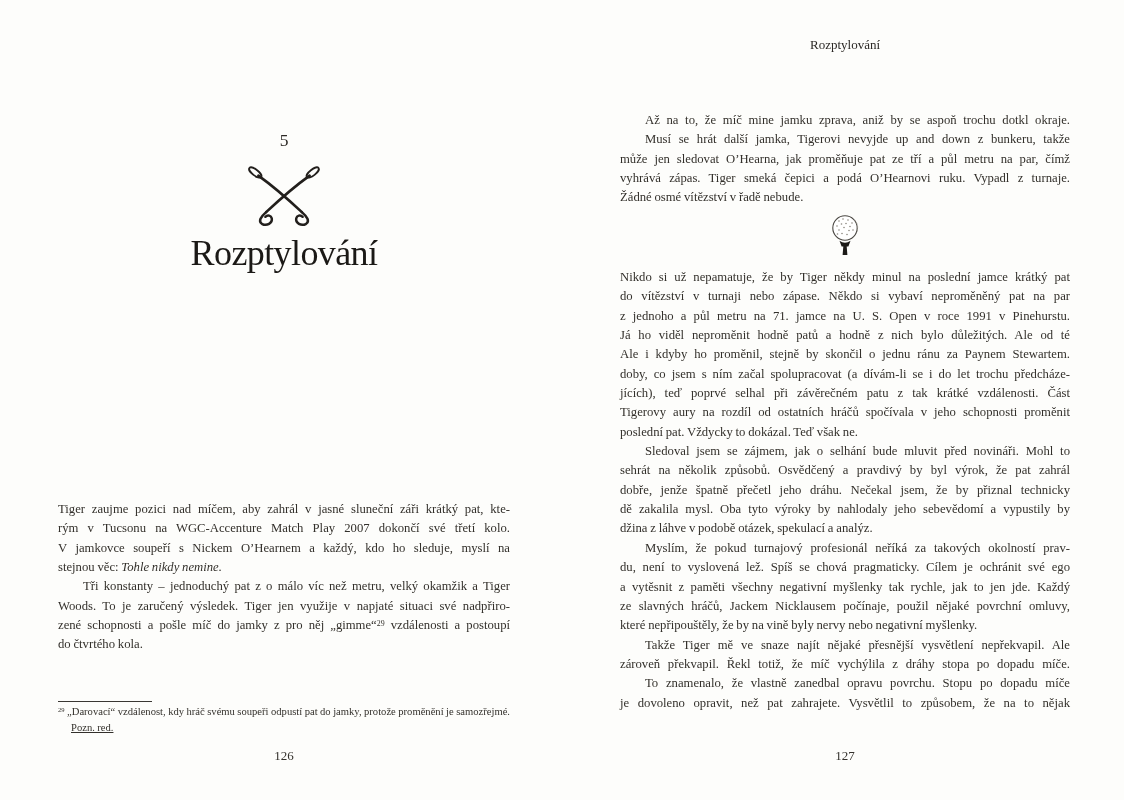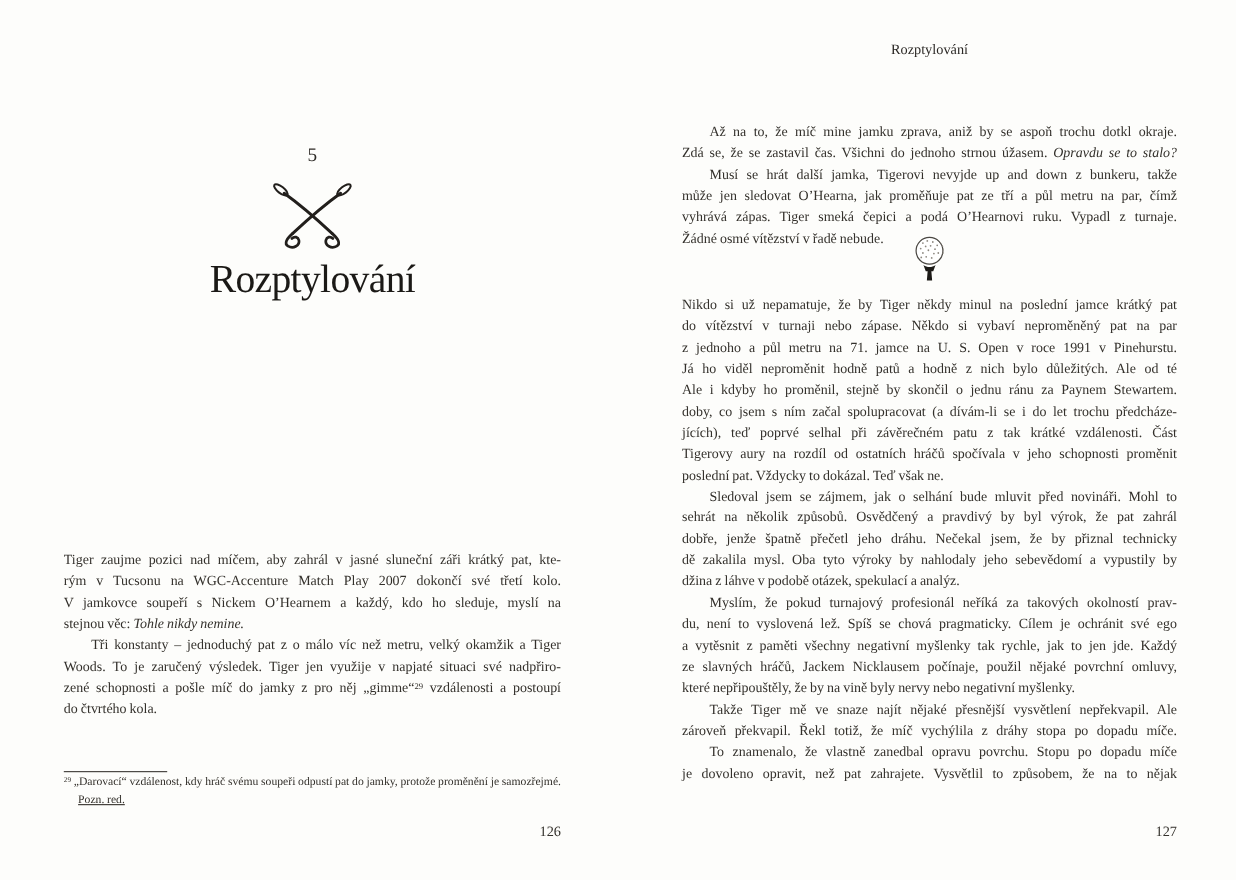--- a/index.html
+++ b/index.html
@@ -38,21 +38,21 @@
 
   
   .ball-icon{position:absolute;top:214px;left:50%;transform:translateX(-50%);}
 
   
   .footnote-rule{position:absolute;top:701px;left:0;width:94px;border-top:1.3px solid #3a3733;}
   .footnote{position:absolute;top:704px;left:0;right:0;font-size:10.6px;line-height:15.6px;word-spacing:-0.2px;}
   .footnote .line{height:15.6px;}
   .footnote .hang{text-indent:13px;text-decoration:underline;}
 
-  .page-number{position:absolute;top:748px;left:0;right:0;text-align:right;font-size:13px;color:#34312c;}
+  .page-number{position:absolute;top:748px;left:0;right:0;text-align:center;font-size:13px;color:#34312c;}
 </style>
 </head>
 <body>
 
 <div class="spread">
 
   <section class="page" id="page-left">
     <div class="chapter-number">5</div>
 
     <div class="clubs-icon">
@@ -93,21 +93,20 @@
 
     <div class="page-number">126</div>
   </section>
 
   <section class="page" id="page-right">
     <div class="running-head">Rozptylování</div>
 
     <div class="body-text body-rt1">
         <div class="para">
           <div class="line ind"><span>Až na to, že míč mine jamku zprava, aniž by se aspoň trochu dotkl okraje.</span></div>
-          <div class="line"><span>Zdá se, že se zastavil čas. Všichni do jednoho strnou úžasem. </span><span class="it">Opravdu se to stalo?</span></div>
         </div>
         <div class="para">
           <div class="line ind"><span>Musí se hrát další jamka, Tigerovi nevyjde up and down z bunkeru, takže</span></div>
           <div class="line"><span>může jen sledovat O’Hearna, jak proměňuje pat ze tří a půl metru na par, čímž</span></div>
           <div class="line"><span>vyhrává zápas. Tiger smeká čepici a podá O’Hearnovi ruku. Vypadl z turnaje.</span></div>
           <div class="line nj"><span>Žádné osmé vítězství v řadě nebude.</span></div>
         </div>
       </div>
 
     <div class="ball-icon">

